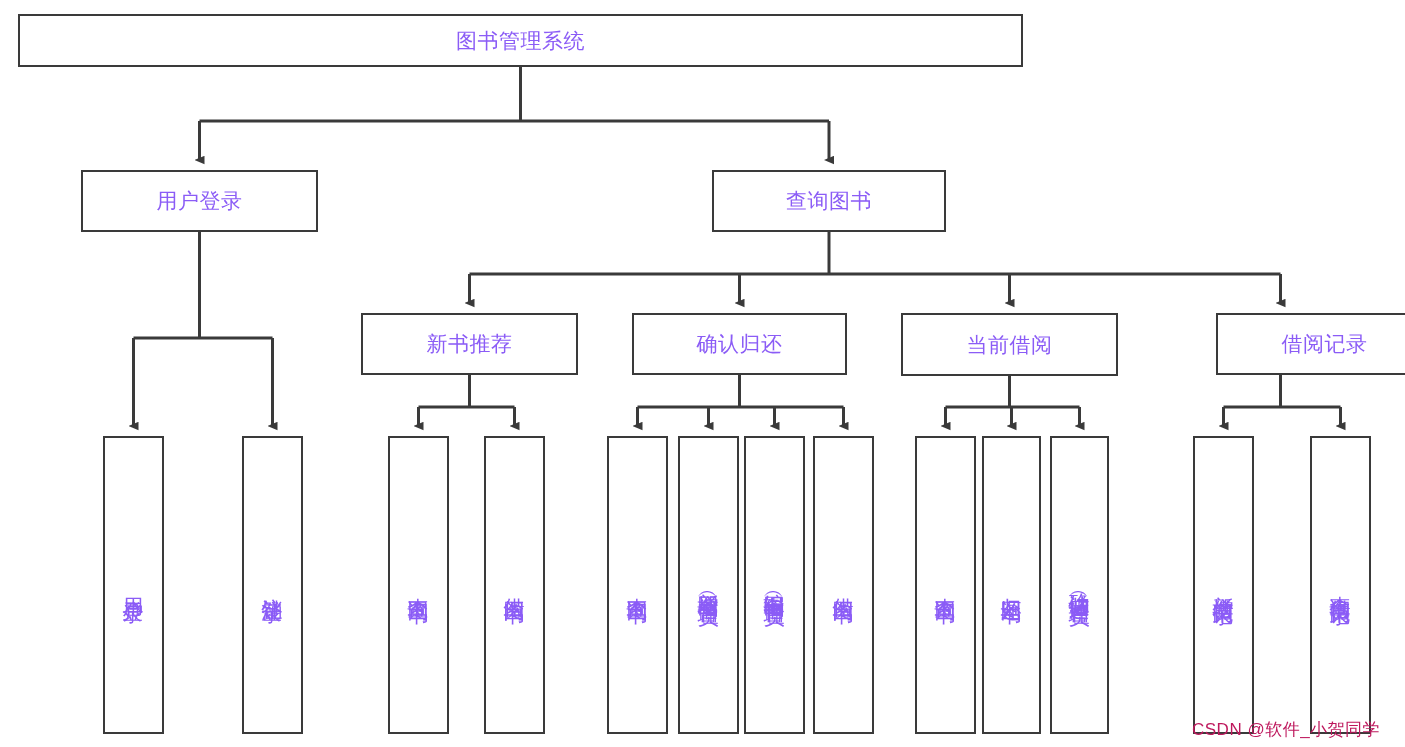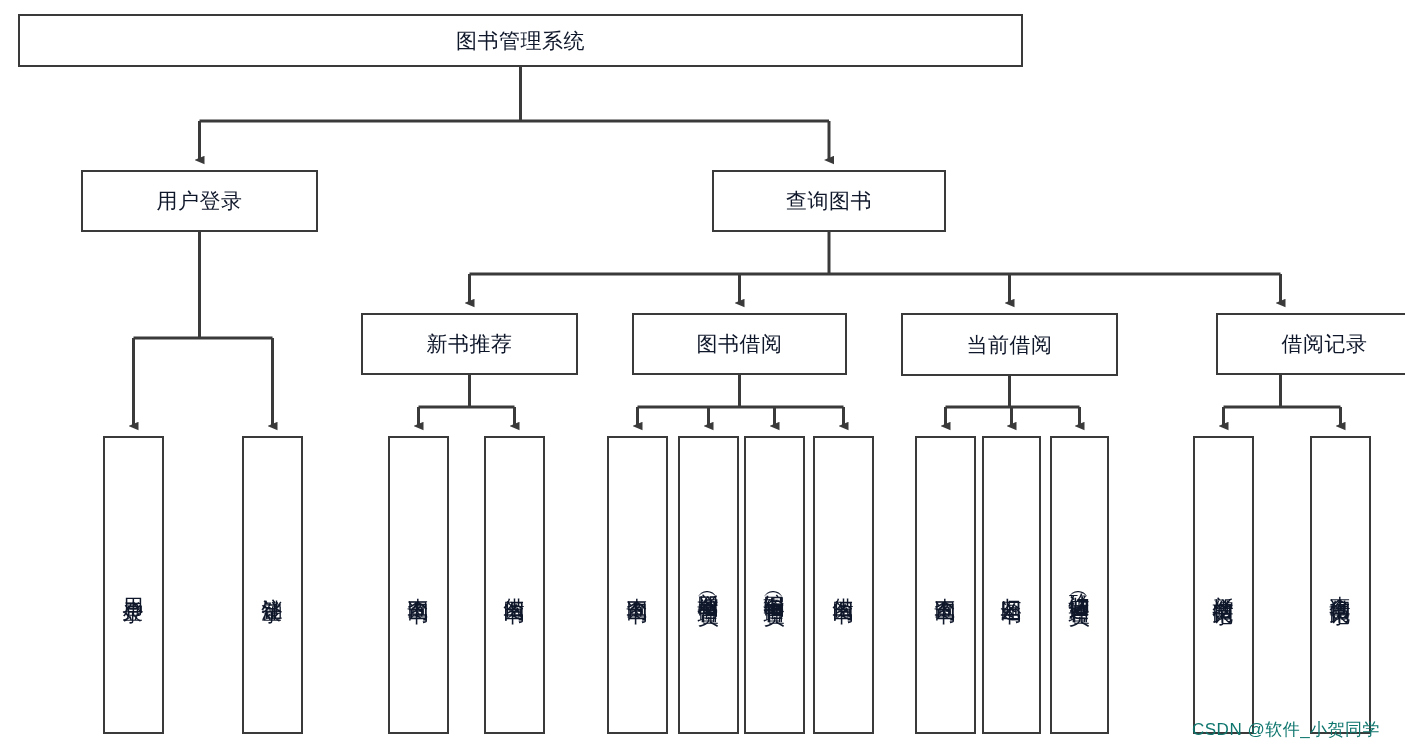--- a/index.html
+++ b/index.html
@@ -26,21 +26,21 @@
     pointer-events: none;
   }
   .node {
     position: absolute;
     box-sizing: border-box;
     border: 2px solid #3a3a3a;
     background: #ffffff;
     display: flex;
     align-items: center;
     justify-content: center;
-    color: #0f172a;
+    color: #8b5cf6;
   }
   .node.h {
     font-size: 21px;
     letter-spacing: 0.5px;
   }
   .node.v {
     font-size: 21px;
     writing-mode: vertical-rl;
     text-orientation: upright;
     letter-spacing: 2px;
@@ -115,21 +115,21 @@
     <span class="label">用户登录</span>
   </div>
   <div class="node h" style="left: 712px; top: 170px; width: 234px; height: 62px;">
     <span class="label">查询图书</span>
   </div>
 
   <div class="node h" style="left: 361px; top: 313px; width: 217px; height: 62px;">
     <span class="label">新书推荐</span>
   </div>
   <div class="node h" style="left: 632px; top: 313px; width: 215px; height: 62px;">
-    <span class="label">图书借阅</span>
+    <span class="label">确认归还</span>
   </div>
   <div class="node h" style="left: 901px; top: 313px; width: 217px; height: 63px;">
     <span class="label">当前借阅</span>
   </div>
   <div class="node h" style="left: 1172px; top: 313px; width: 217px; height: 62px; margin-left: 44px;">
     <span class="label">借阅记录</span>
   </div>
 
   <div class="node v" style="left: 103px; top: 436px; width: 61px; height: 298px;">
     <span class="label">用户登录</span>
@@ -164,14 +164,14 @@
   <div class="node v" style="left: 1050px; top: 436px; width: 59px; height: 298px;">
     <span class="label">确认归还（管理员）</span>
   </div>
   <div class="node v" style="left: 1193px; top: 436px; width: 61px; height: 298px;">
     <span class="label">新增借阅记录</span>
   </div>
   <div class="node v" style="left: 1310px; top: 436px; width: 61px; height: 298px;">
     <span class="label">查询借阅记录</span>
   </div>
 
-  <div class="watermark" style="left: 1192px; top: 718px; color: #0f766e;">CSDN @软件_小贺同学</div>
+  <div class="watermark" style="left: 1192px; top: 718px; color: #be185d;">CSDN @软件_小贺同学</div>
 </div>
 
 </body></html>

